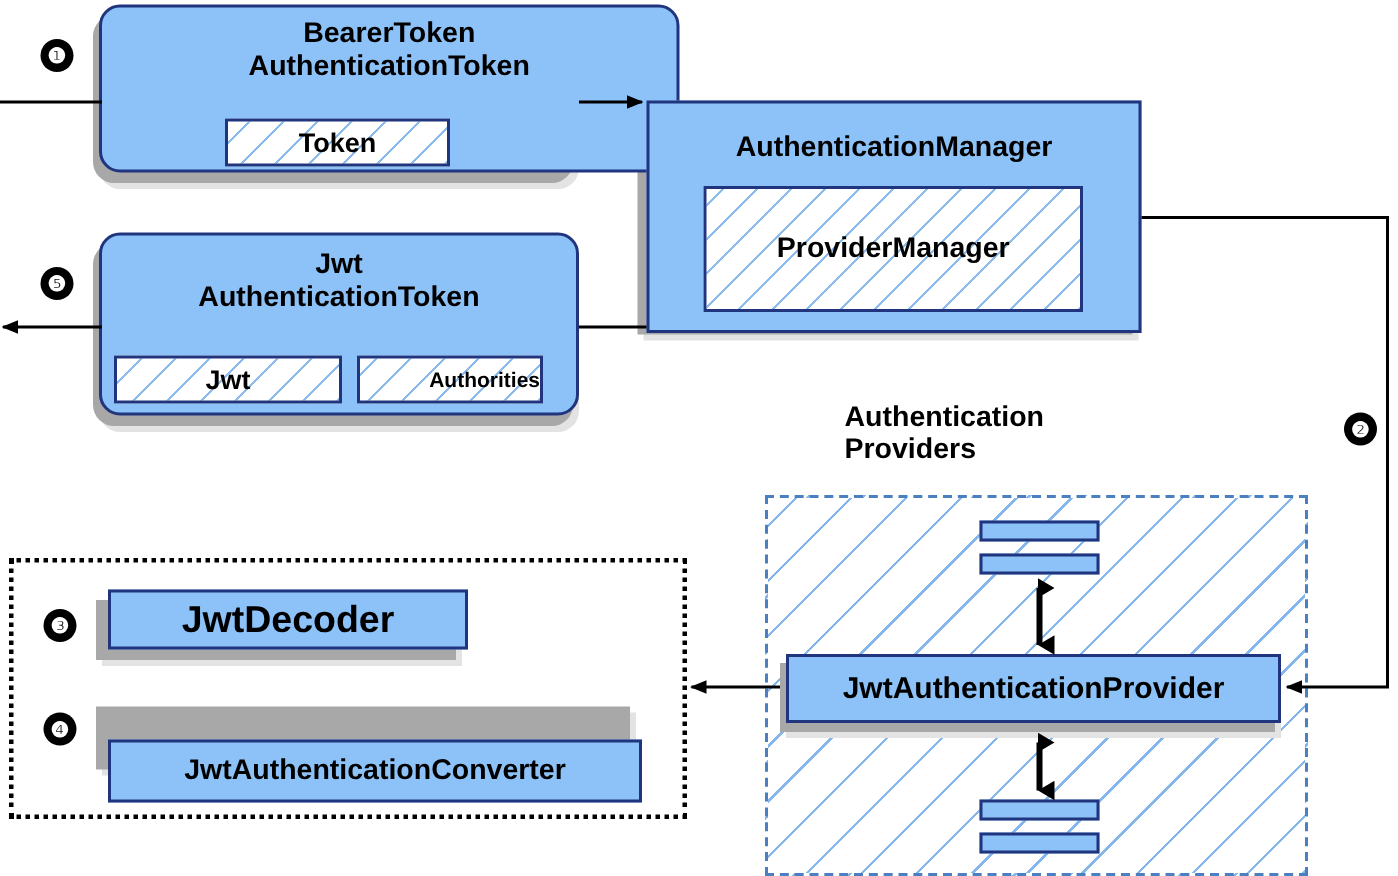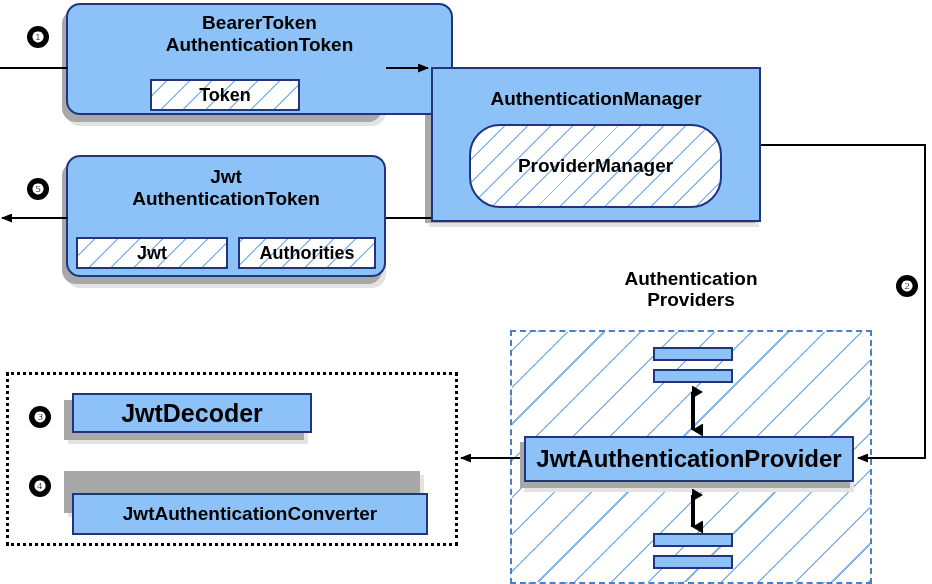--- a/index.html
+++ b/index.html
@@ -84,21 +84,21 @@
       rgba(120,175,235,0.9) 1.6px,
       rgba(255,255,255,0) 1.6px,
       rgba(255,255,255,0) 26px
     );
     z-index: 1;
   }
   .group-label {
     position: absolute;
     font-weight: bold;
     color: #000000;
-    text-align: center;
+    text-align: left;
     line-height: 1.12;
     z-index: 4;
   }
 
   
   .bar {
     position: absolute;
     box-sizing: border-box;
     background: #8cc2f7;
     border: 2px solid #21357e;
@@ -161,39 +161,39 @@
   <div class="shadow-a rounded" style="left:62px; top:162px; width:320px; height:122px;"></div>
   <div class="node rounded" style="left:66px; top:155px; width:320px; height:122px; align-items:flex-start; padding-top:9px; font-size:19px; line-height:1.16;">
     <div>
       <div>Jwt</div>
       <div>AuthenticationToken</div>
     </div>
   </div>
   <div class="slot" style="left:76px; top:237px; width:152px; height:32px; font-size:18px;">
     <span>Jwt</span>
   </div>
-  <div class="slot" style="left:238px; top:237px; width:138px; height:32px; font-size:18px;">
+  <div class="slot" style="left:238px; top:237px; width:124px; height:32px; font-size:14px;justify-content:flex-end;">
     <span>Authorities</span>
   </div>
 
   <div class="shadow-b" style="left:429px; top:77px; width:330px; height:150px;"></div>
   <div class="shadow-a" style="left:425px; top:73px; width:330px; height:150px;"></div>
   <div class="node" style="left:431px; top:67px; width:330px; height:155px; align-items:flex-start; padding-top:19px; font-size:19px;">
     <span>AuthenticationManager</span>
   </div>
-  <div class="slot" style="left:469px; top:124px; width:253px; height:84px; font-size:19px;border-radius:31px;">
+  <div class="slot" style="left:469px; top:124px; width:253px; height:84px; font-size:19px;">
     <span>ProviderManager</span>
   </div>
 
   <div class="bar" style="left:653px; top:347px; width:80px; height:14px;"></div>
   <div class="bar" style="left:653px; top:369px; width:80px; height:14px;"></div>
 
   <div class="shadow-b" style="left:524px; top:446px; width:330px; height:46px;"></div>
   <div class="shadow-a" style="left:520px; top:442px; width:330px; height:46px;"></div>
-  <div class="node" style="left:524px; top:436px; width:330px; height:46px; font-size:24px;">
+  <div class="node" style="left:524px; top:436px; width:330px; height:46px; font-size:20px;">
     <span>JwtAuthenticationProvider</span>
   </div>
 
   <div class="bar" style="left:653px; top:533px; width:80px; height:14px;"></div>
   <div class="bar" style="left:653px; top:555px; width:80px; height:14px;"></div>
 
   <div class="shadow-b" style="left:68px; top:404px; width:240px; height:40px;"></div>
   <div class="shadow-a" style="left:64px; top:400px; width:240px; height:40px;"></div>
   <div class="node" style="left:72px; top:393px; width:240px; height:40px; font-size:25px;">
     <span>JwtDecoder</span>

